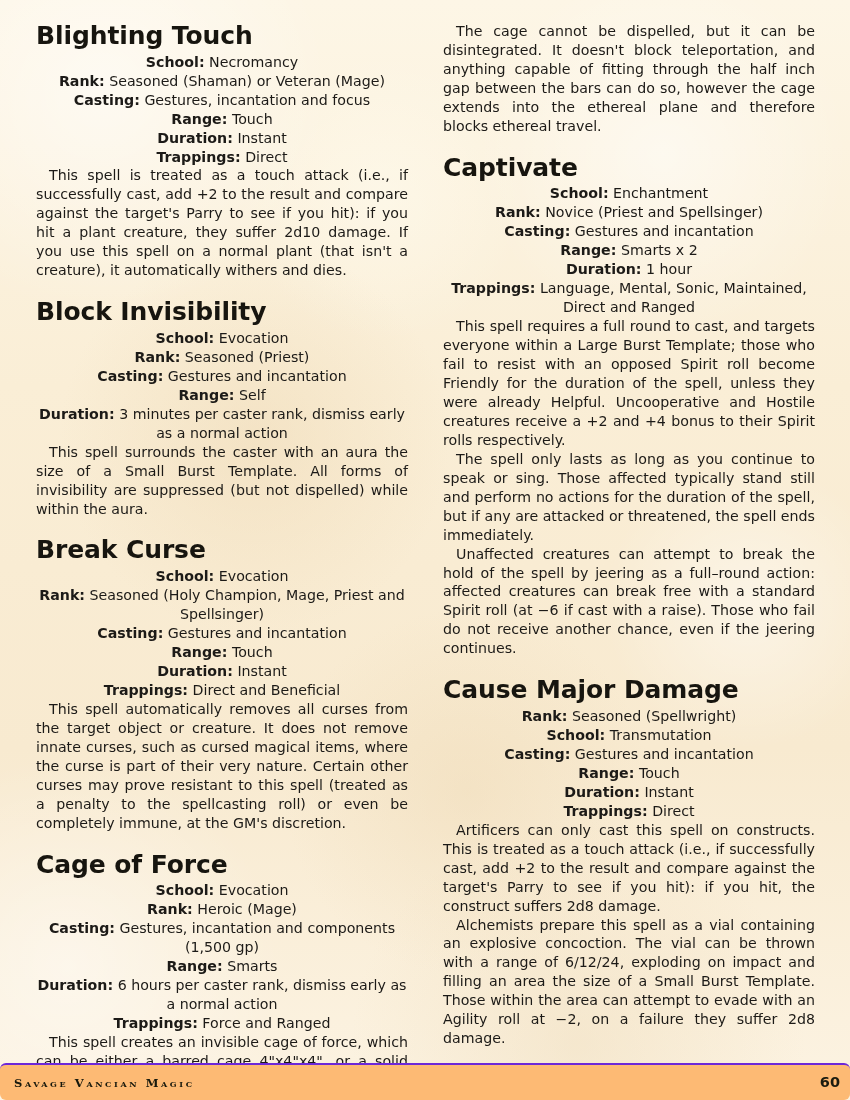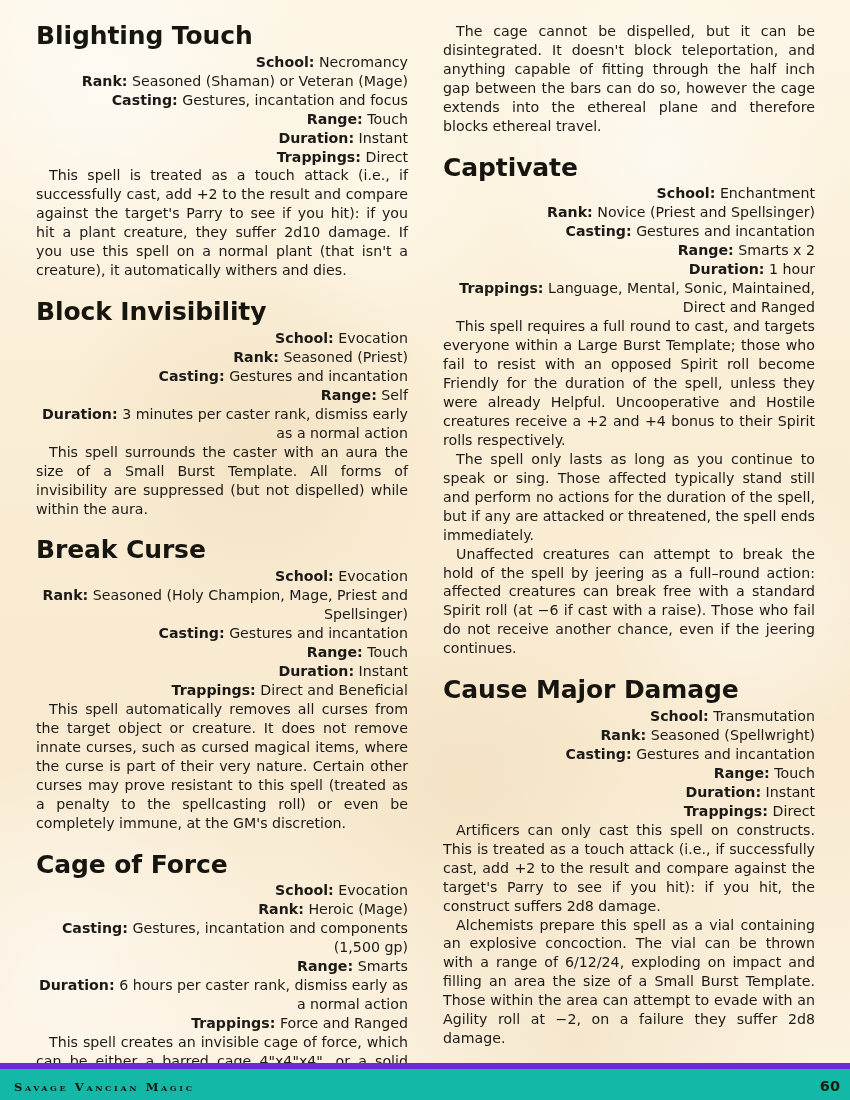--- a/index.html
+++ b/index.html
@@ -58,21 +58,21 @@
     line-height: 1.15;
     color: #17150f;
   }
   .spell + .spell { margin-top: 12px; }
   .spell { margin-bottom: 18px; }
 
   .stat {
     font-size: 14.2px;
     line-height: 1.335;
     margin: 0;
-    text-align: right;
+    text-align: center;
     color: #1c1a17;
   }
   .stat b { font-weight: bold; }
 
   p.body {
     font-size: 14.2px;
     line-height: 1.335;
     margin: 0;
     text-align: justify;
     text-indent: 13px;
@@ -82,23 +82,24 @@
 
   .stats-block { margin-bottom: 0px; }
 
   
   #footer-band {
     position: absolute;
     left: 0;
     top: 1063px;
     width: 850px;
     height: 37px;
-    background: #14b8a6;
-    border-top: 6px solid #6d28d9;
+    background: #fdba74;
+    border-top: 2px solid #6d28d9;
     box-sizing: border-box;
+    border-radius: 6px;
   }
   #footer-title {
     position: absolute;
     left: 14px;
     top: 11px;
     font-family: "DejaVu Serif", serif;
     font-size: 11.5px;
     font-variant: small-caps;
     letter-spacing: 2.6px;
     font-weight: bold;
@@ -193,22 +194,22 @@
         <p class="stat"><b>Trappings:</b> <span>Language, Mental, Sonic, Maintained, Direct and Ranged</span></p>
       </div>
       <p class="body">This spell requires a full round to cast, and targets everyone within a Large Burst Template; those who fail to resist with an opposed Spirit roll become Friendly for the duration of the spell, unless they were already Helpful. Uncooperative and Hostile creatures receive a +2 and +4 bonus to their Spirit rolls respectively.</p>
       <p class="body">The spell only lasts as long as you continue to speak or sing. Those affected typically stand still and perform no actions for the duration of the spell, but if any are attacked or threatened, the spell ends immediately.</p>
       <p class="body">Unaffected creatures can attempt to break the hold of the spell by jeering as a full–round action: affected creatures can break free with a standard Spirit roll (at −6 if cast with a raise). Those who fail do not receive another chance, even if the jeering continues.</p>
     </div>
 
     <div class="spell">
       <h2 class="spell-title">Cause Major Damage</h2>
       <div class="stats-block">
+        <p class="stat"><b>Rank:</b> <span>Seasoned (Spellwright)</span></p>
         <p class="stat"><b>School:</b> <span>Transmutation</span></p>
-        <p class="stat"><b>Rank:</b> <span>Seasoned (Spellwright)</span></p>
         <p class="stat"><b>Casting:</b> <span>Gestures and incantation</span></p>
         <p class="stat"><b>Range:</b> <span>Touch</span></p>
         <p class="stat"><b>Duration:</b> <span>Instant</span></p>
         <p class="stat"><b>Trappings:</b> <span>Direct</span></p>
       </div>
       <p class="body">Artificers can only cast this spell on constructs. This is treated as a touch attack (i.e., if successfully cast, add +2 to the result and compare against the target's Parry to see if you hit): if you hit, the construct suffers 2d8 damage.</p>
       <p class="body">Alchemists prepare this spell as a vial containing an explosive concoction. The vial can be thrown with a range of 6/12/24, exploding on impact and filling an area the size of a Small Burst Template. Those within the area can attempt to evade with an Agility roll at −2, on a failure they suffer 2d8 damage.</p>
     </div>
 
     <div class="spell">

